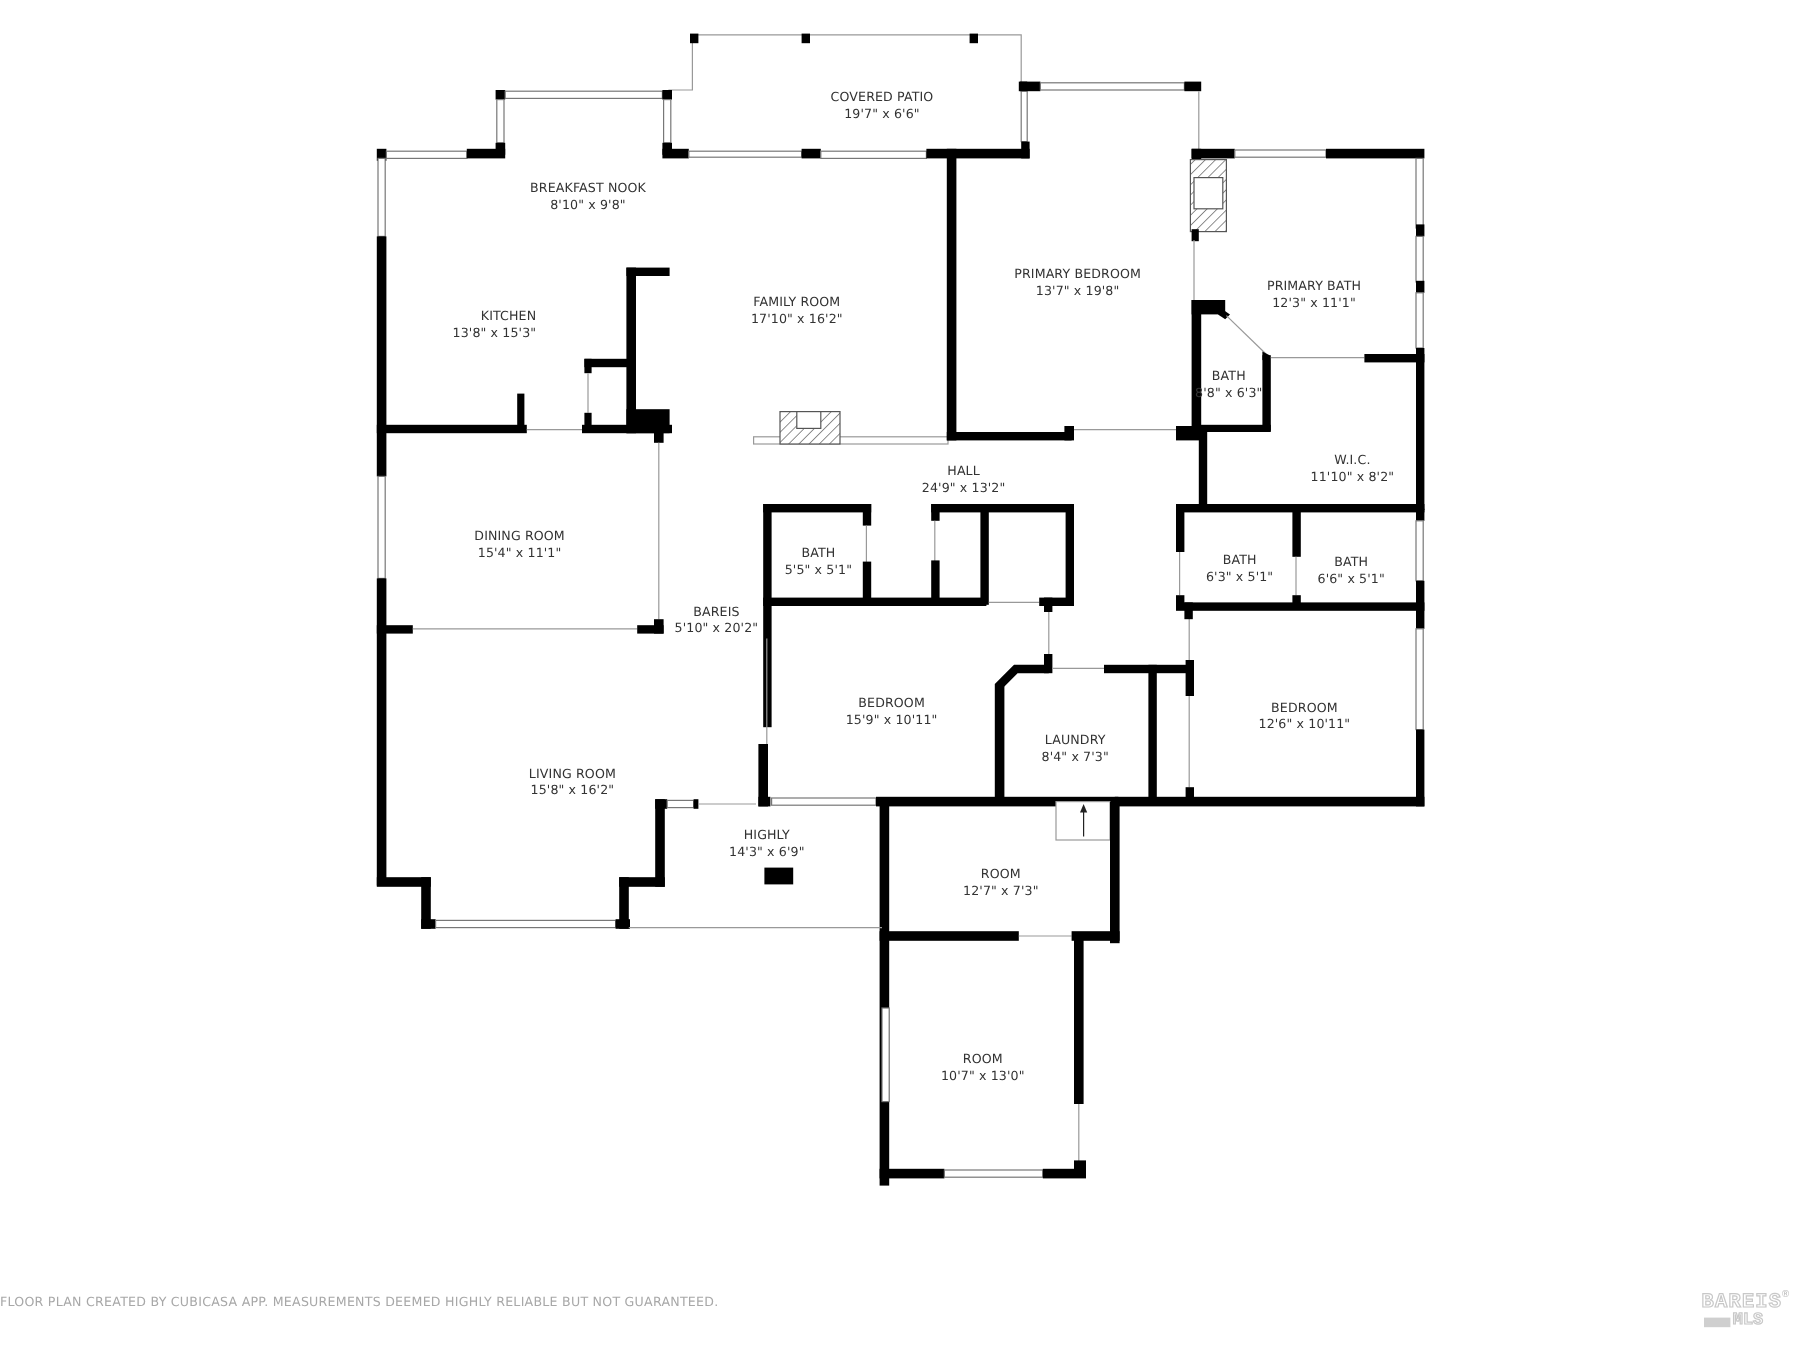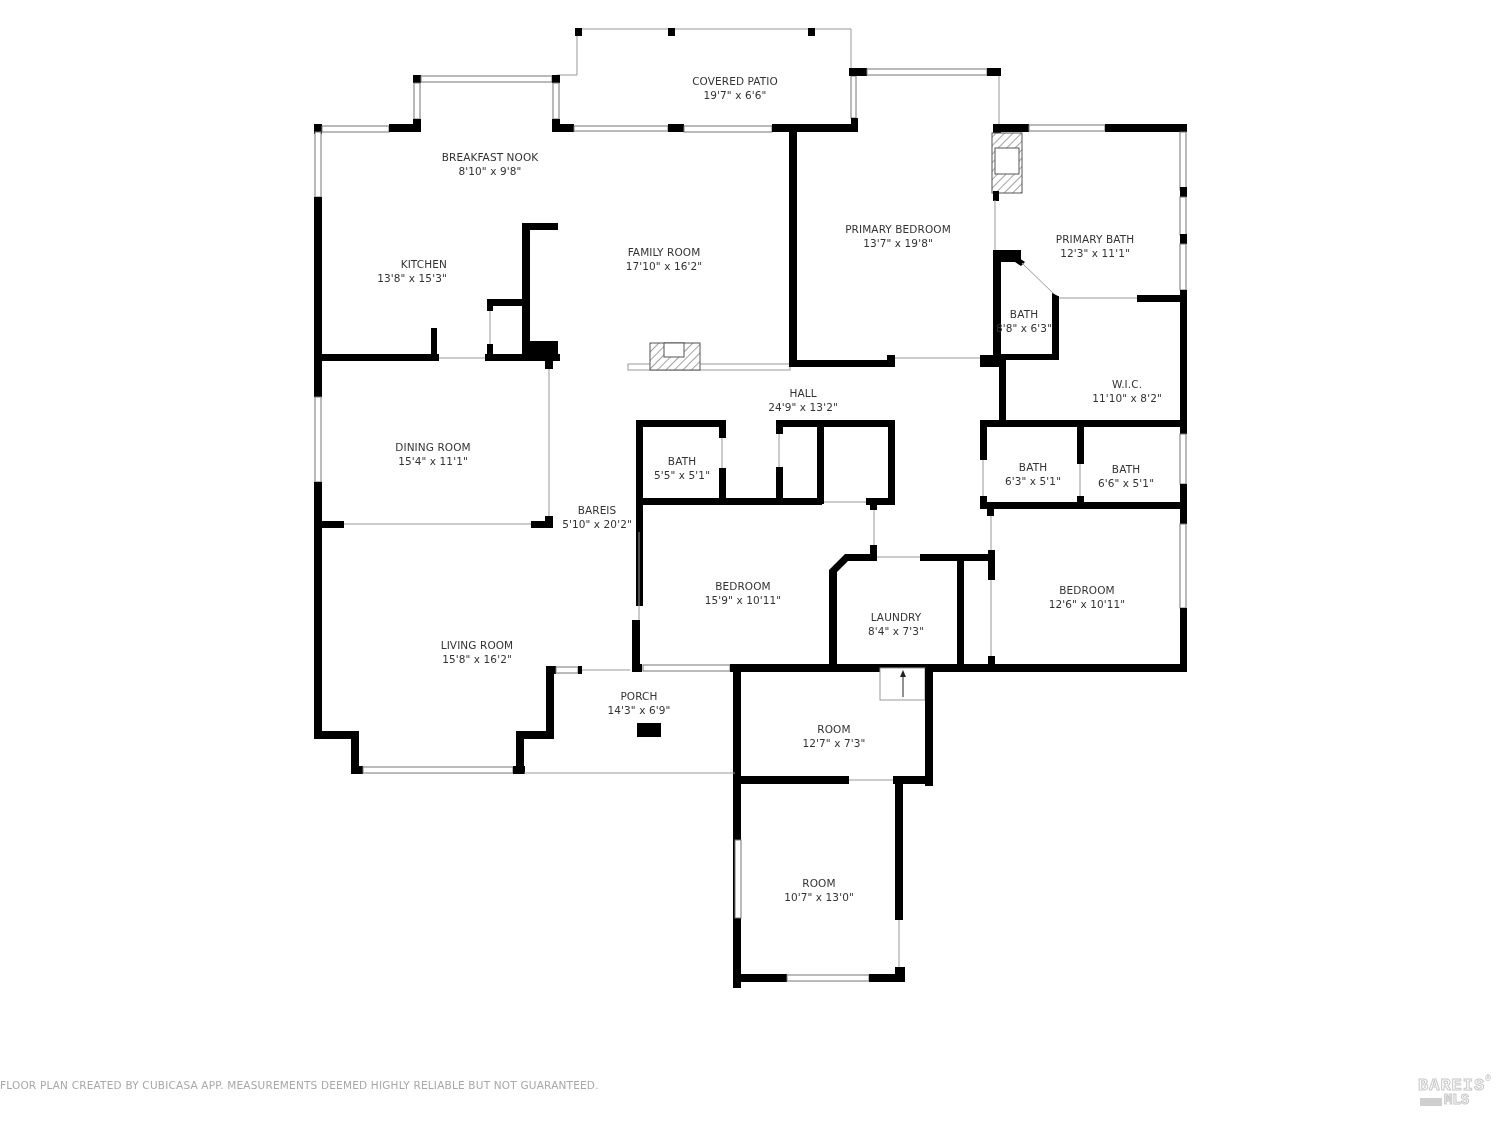--- a/index.html
+++ b/index.html
@@ -301,21 +301,21 @@
 </div>
 <div class="room-label" style="left:1087px;top:583px;">
   <span>BEDROOM</span>
   <span class="dim">12'6" x 10'11"</span>
 </div>
 <div class="room-label" style="left:433px;top:638px;margin-left:44px;">
   <span>LIVING ROOM</span>
   <span class="dim">15'8" x 16'2"</span>
 </div>
 <div class="room-label" style="left:639px;top:689px;">
-  <span>PORCH</span>
+  <span>HIGHLY</span>
   <span class="dim">14'3" x 6'9"</span>
 </div>
 <div class="room-label" style="left:834px;top:722px;">
   <span>ROOM</span>
   <span class="dim">12'7" x 7'3"</span>
 </div>
 <div class="room-label" style="left:819px;top:876px;">
   <span>ROOM</span>
   <span class="dim">10'7" x 13'0"</span>
 </div>

